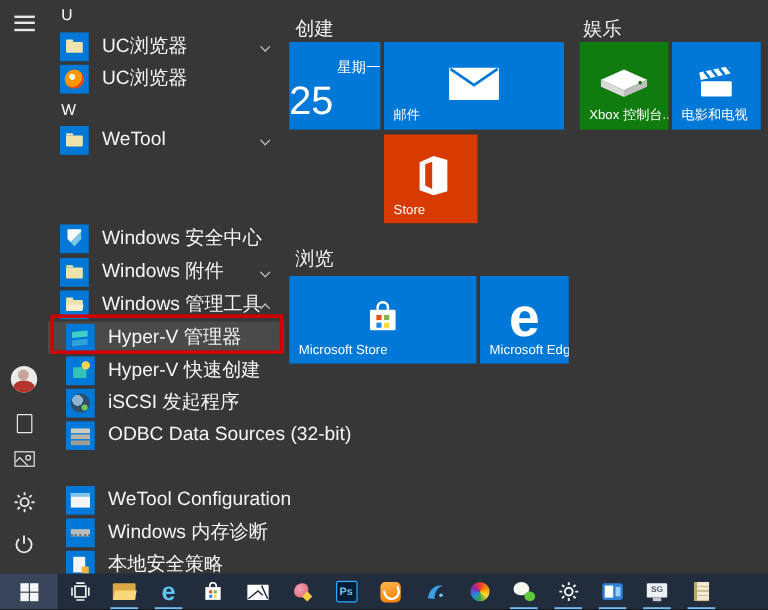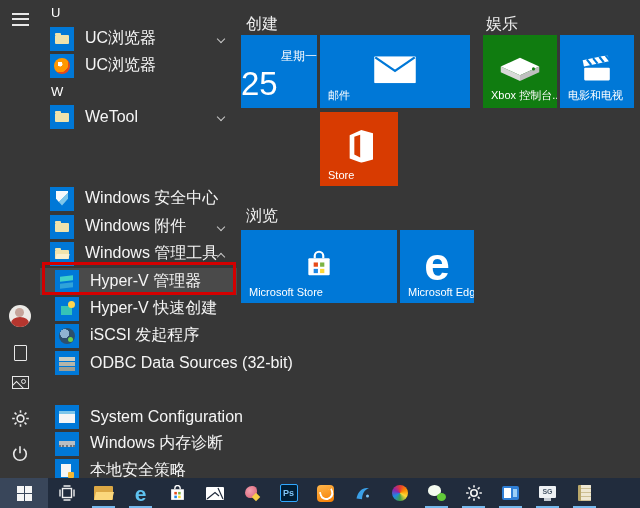--- a/index.html
+++ b/index.html
@@ -197,21 +197,21 @@
     <div class="row ind" style="top:349px">
       <span class="ic">
           <span class="g-odbc"></span>
         </span>
       <span class="lbl">ODBC Data Sources (32-bit)</span>
     </div>
     <div class="row ind" style="top:403px">
       <span class="ic">
           <span class="g-sys"></span>
         </span>
-      <span class="lbl">System Configuration</span>
+      <span class="lbl">WeTool Configuration</span>
     </div>
     <div class="row ind" style="top:430px">
       <span class="ic">
           <span class="g-mem"></span>
         </span>
       <span class="lbl">Windows 内存诊断</span>
     </div>
     <div class="row ind" style="top:457px">
       <span class="ic">
           <span class="g-sec"></span>

